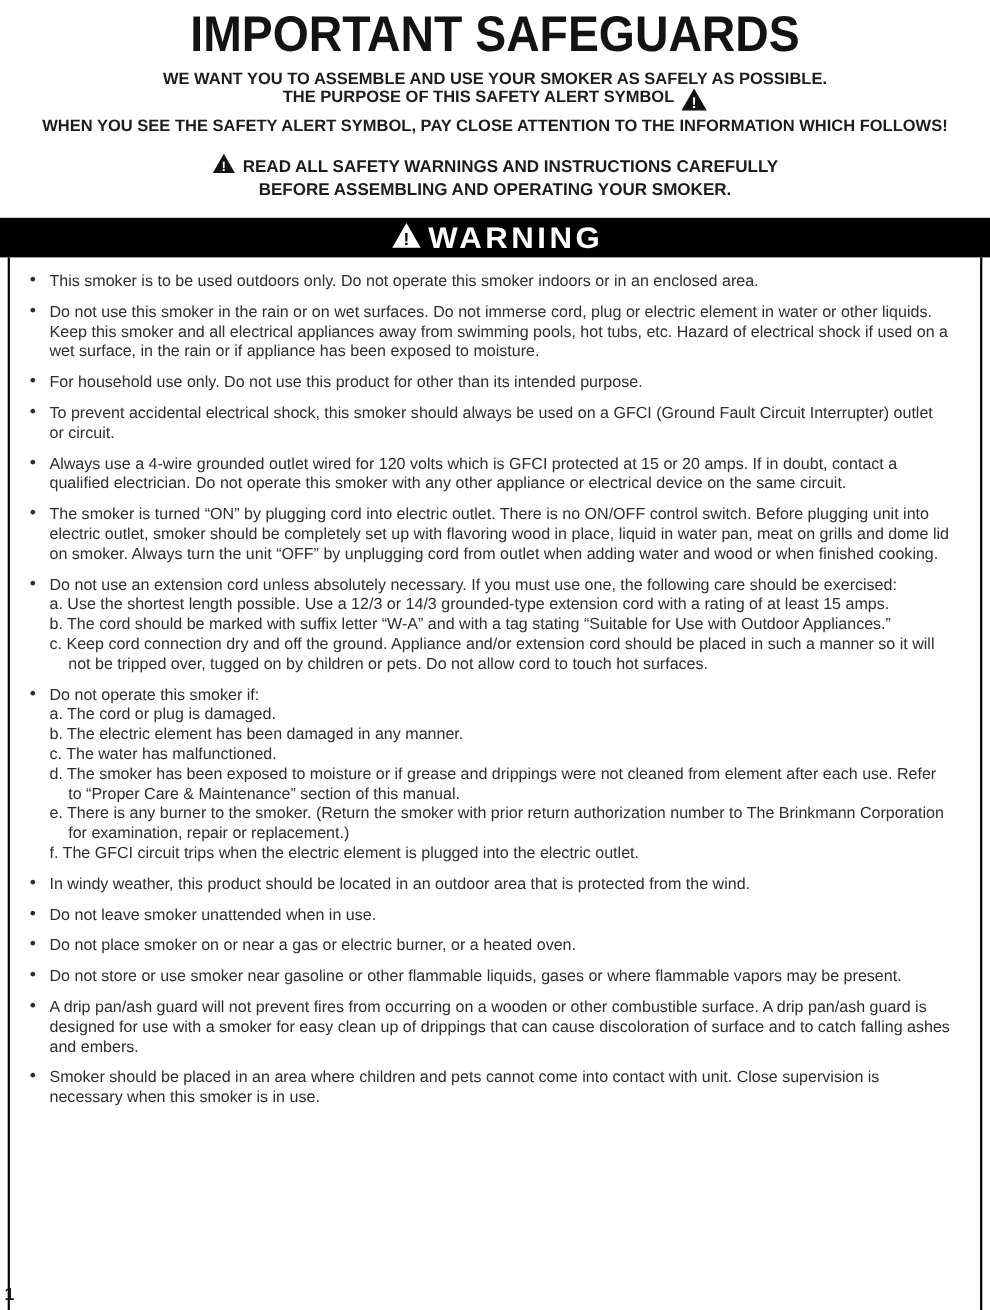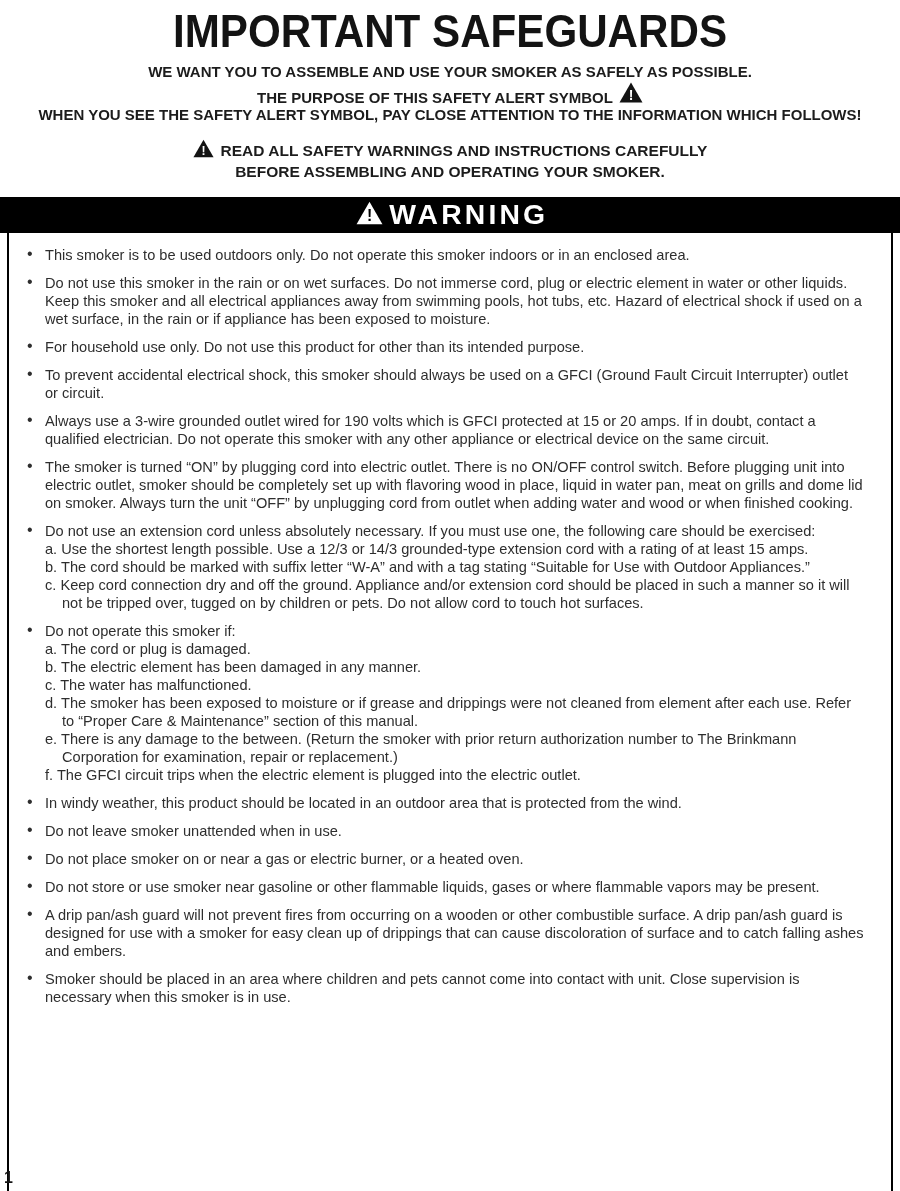--- a/index.html
+++ b/index.html
@@ -8,21 +8,21 @@
     width:900px; height:1191px; position:relative; overflow:hidden;
     font-family:"Liberation Sans", sans-serif; color:#2d2d2d;
   }
   .page-title {
     margin-top:6px; text-align:center;
     font-size:43px; font-weight:bold; color:#131313;
     letter-spacing:0px; transform:scale(0.98,1.06); transform-origin:center top;
   }
   .intro { margin-top:8px; text-align:center; font-weight:bold; font-size:15px; line-height:17px; color:#1c1c1c; }
   .intro-line { }
-  .intro-line.with-icon { display:flex; align-items:flex-end; justify-content:center; gap:6px; height:26px; }
+  .intro-line.with-icon { display:flex; align-items:flex-start; justify-content:center; gap:6px; height:26px; }
   .tri { display:inline-block; vertical-align:middle; }
   .notice { margin-top:16px; text-align:center; font-weight:bold; font-size:15.5px; line-height:19px; color:#1c1c1c; }
   .notice-line1 { display:flex; align-items:center; justify-content:center; gap:7px; }
   .warning-bar {
     margin-top:16px; height:36px; background:#000000;
     display:flex; align-items:center; justify-content:center; gap:10px;
   }
   .warning-bar .bar-label {
     color:#ffffff; font-size:27px; font-weight:bold; letter-spacing:3px;
     transform:scale(1.05,1.0);
@@ -96,38 +96,38 @@
         <li>
           <div class="wtext">Do not use this smoker in the rain or on wet surfaces. Do not immerse cord, plug or electric element in water or other liquids. Keep this smoker and all electrical appliances away from swimming pools, hot tubs, etc. Hazard of electrical shock if used on a wet surface, in the rain or if appliance has been exposed to moisture.</div>
         </li>
         <li>
           <div class="wtext">For household use only. Do not use this product for other than its intended purpose.</div>
         </li>
         <li>
           <div class="wtext">To prevent accidental electrical shock, this smoker should always be used on a GFCI (Ground Fault Circuit Interrupter) outlet or circuit.</div>
         </li>
         <li>
-          <div class="wtext">Always use a 3-wire grounded outlet wired for 190 volts which is GFCI protected at 15 or 20 amps. If in doubt, contact a qualified electrician. Do not operate this smoker with any other appliance or electrical device on the same circuit.</div>
+          <div class="wtext">Always use a 4-wire grounded outlet wired for 120 volts which is GFCI protected at 15 or 20 amps. If in doubt, contact a qualified electrician. Do not operate this smoker with any other appliance or electrical device on the same circuit.</div>
         </li>
         <li>
           <div class="wtext">The smoker is turned “ON” by plugging cord into electric outlet. There is no ON/OFF control switch. Before plugging unit into electric outlet, smoker should be completely set up with flavoring wood in place, liquid in water pan, meat on grills and dome lid on smoker. Always turn the unit “OFF” by unplugging cord from outlet when adding water and wood or when finished cooking.</div>
         </li>
         <li>
           <div class="wtext">Do not use an extension cord unless absolutely necessary. If you must use one, the following care should be exercised:</div>
           <div class="wsub">a. Use the shortest length possible. Use a 12/3 or 14/3 grounded-type extension cord with a rating of at least 15 amps.</div>
           <div class="wsub">b. The cord should be marked with suffix letter “W-A” and with a tag stating “Suitable for Use with Outdoor Appliances.”</div>
           <div class="wsub">c. Keep cord connection dry and off the ground. Appliance and/or extension cord should be placed in such a manner so it will not be tripped over, tugged on by children or pets. Do not allow cord to touch hot surfaces.</div>
         </li>
         <li>
           <div class="wtext">Do not operate this smoker if:</div>
           <div class="wsub">a. The cord or plug is damaged.</div>
           <div class="wsub">b. The electric element has been damaged in any manner.</div>
           <div class="wsub">c. The water has malfunctioned.</div>
           <div class="wsub">d. The smoker has been exposed to moisture or if grease and drippings were not cleaned from element after each use. Refer to “Proper Care &amp; Maintenance” section of this manual.</div>
-          <div class="wsub">e. There is any damage to the between. (Return the smoker with prior return authorization number to The Brinkmann Corporation for examination, repair or replacement.)</div>
+          <div class="wsub">e. There is any burner to the smoker. (Return the smoker with prior return authorization number to The Brinkmann Corporation for examination, repair or replacement.)</div>
           <div class="wsub">f. The GFCI circuit trips when the electric element is plugged into the electric outlet.</div>
         </li>
         <li>
           <div class="wtext">In windy weather, this product should be located in an outdoor area that is protected from the wind.</div>
         </li>
         <li>
           <div class="wtext">Do not leave smoker unattended when in use.</div>
         </li>
         <li>
           <div class="wtext">Do not place smoker on or near a gas or electric burner, or a heated oven.</div>

